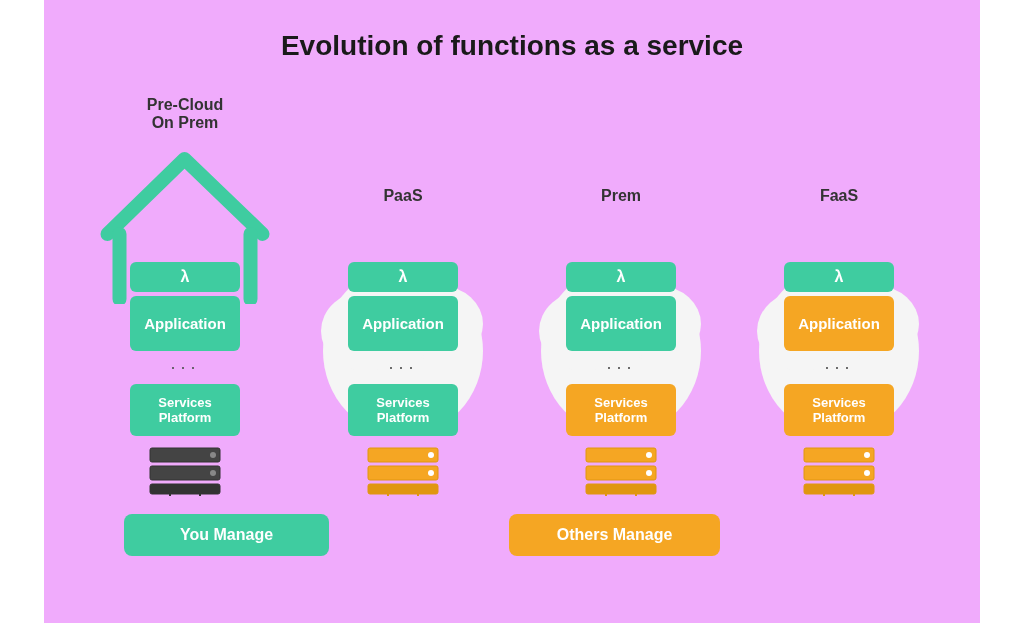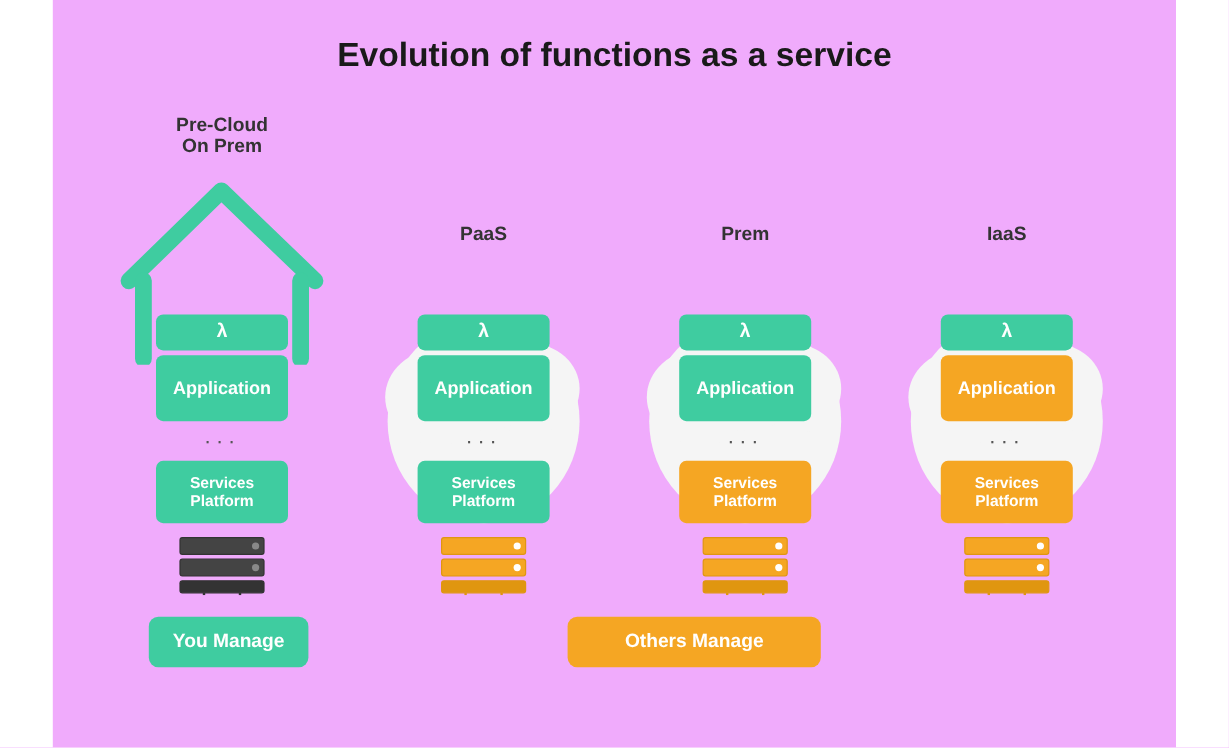--- a/index.html
+++ b/index.html
@@ -157,21 +157,21 @@
       justify-content: space-between;
       width: 100%;
       padding: 0 40px;
       margin-top: 18px;
     }
     .you-manage-btn {
       background: #3fcca0;
       color: #fff;
       border: none;
       border-radius: 8px;
-      padding: 12px 20px;
+      padding: 12px 56px;
       font-size: 16px;
       font-weight: 600;
       cursor: pointer;
     }
     .others-manage-btn {
       background: #f5a623;
       color: #fff;
       border: none;
       border-radius: 8px;
       padding: 12px 48px;
@@ -273,21 +273,21 @@
             <circle cx="68" cy="27" r="3" fill="#fff"></circle>
             <line x1="10" y1="45" x2="70" y2="45" stroke="#e09610" stroke-width="2"></line>
             <line x1="25" y1="48" x2="25" y2="50" stroke="#e09610" stroke-width="2"></line>
             <line x1="55" y1="48" x2="55" y2="50" stroke="#e09610" stroke-width="2"></line>
           </svg>
         </div>
       </div>
     </div>
 
     <div class="column">
-      <div class="col-label">IaaS</div>
+      <div class="col-label">FaaS</div>
       <div class="cloud-container">
         <svg class="cloud-shape" viewBox="0 0 175 210">
           <ellipse cx="87" cy="115" rx="80" ry="85" fill="#f5f5f5"></ellipse>
           <ellipse cx="50" cy="95" rx="45" ry="40" fill="#f5f5f5"></ellipse>
           <ellipse cx="125" cy="88" rx="42" ry="38" fill="#f5f5f5"></ellipse>
           <ellipse cx="87" cy="75" rx="55" ry="48" fill="#f5f5f5"></ellipse>
         </svg>
         <div class="stack-items" style="margin-top:8px;">
           <div class="lambda-box">λ</div>
           <div class="app-box orange">Application</div>

